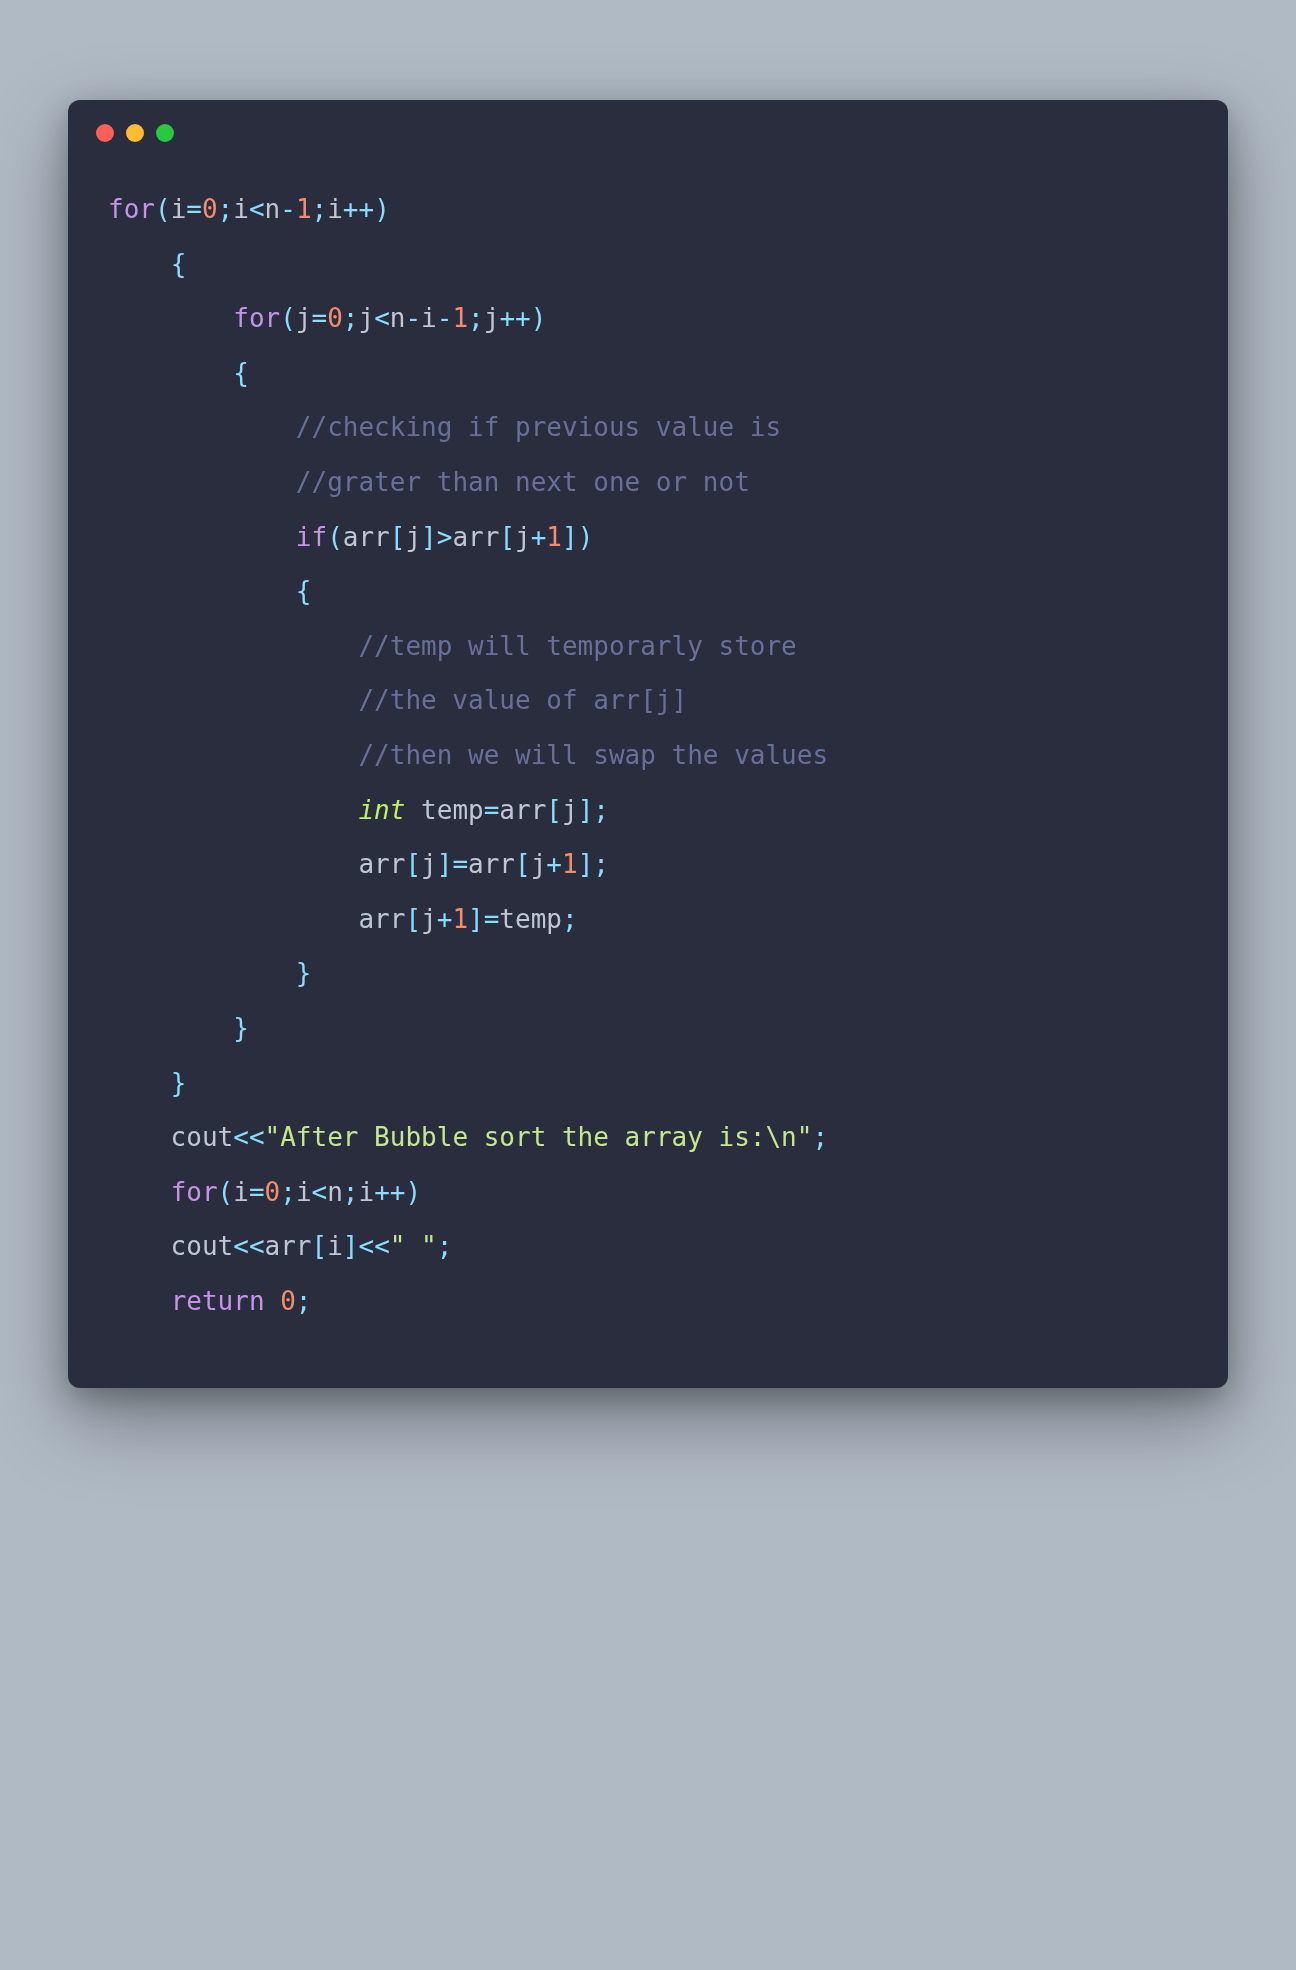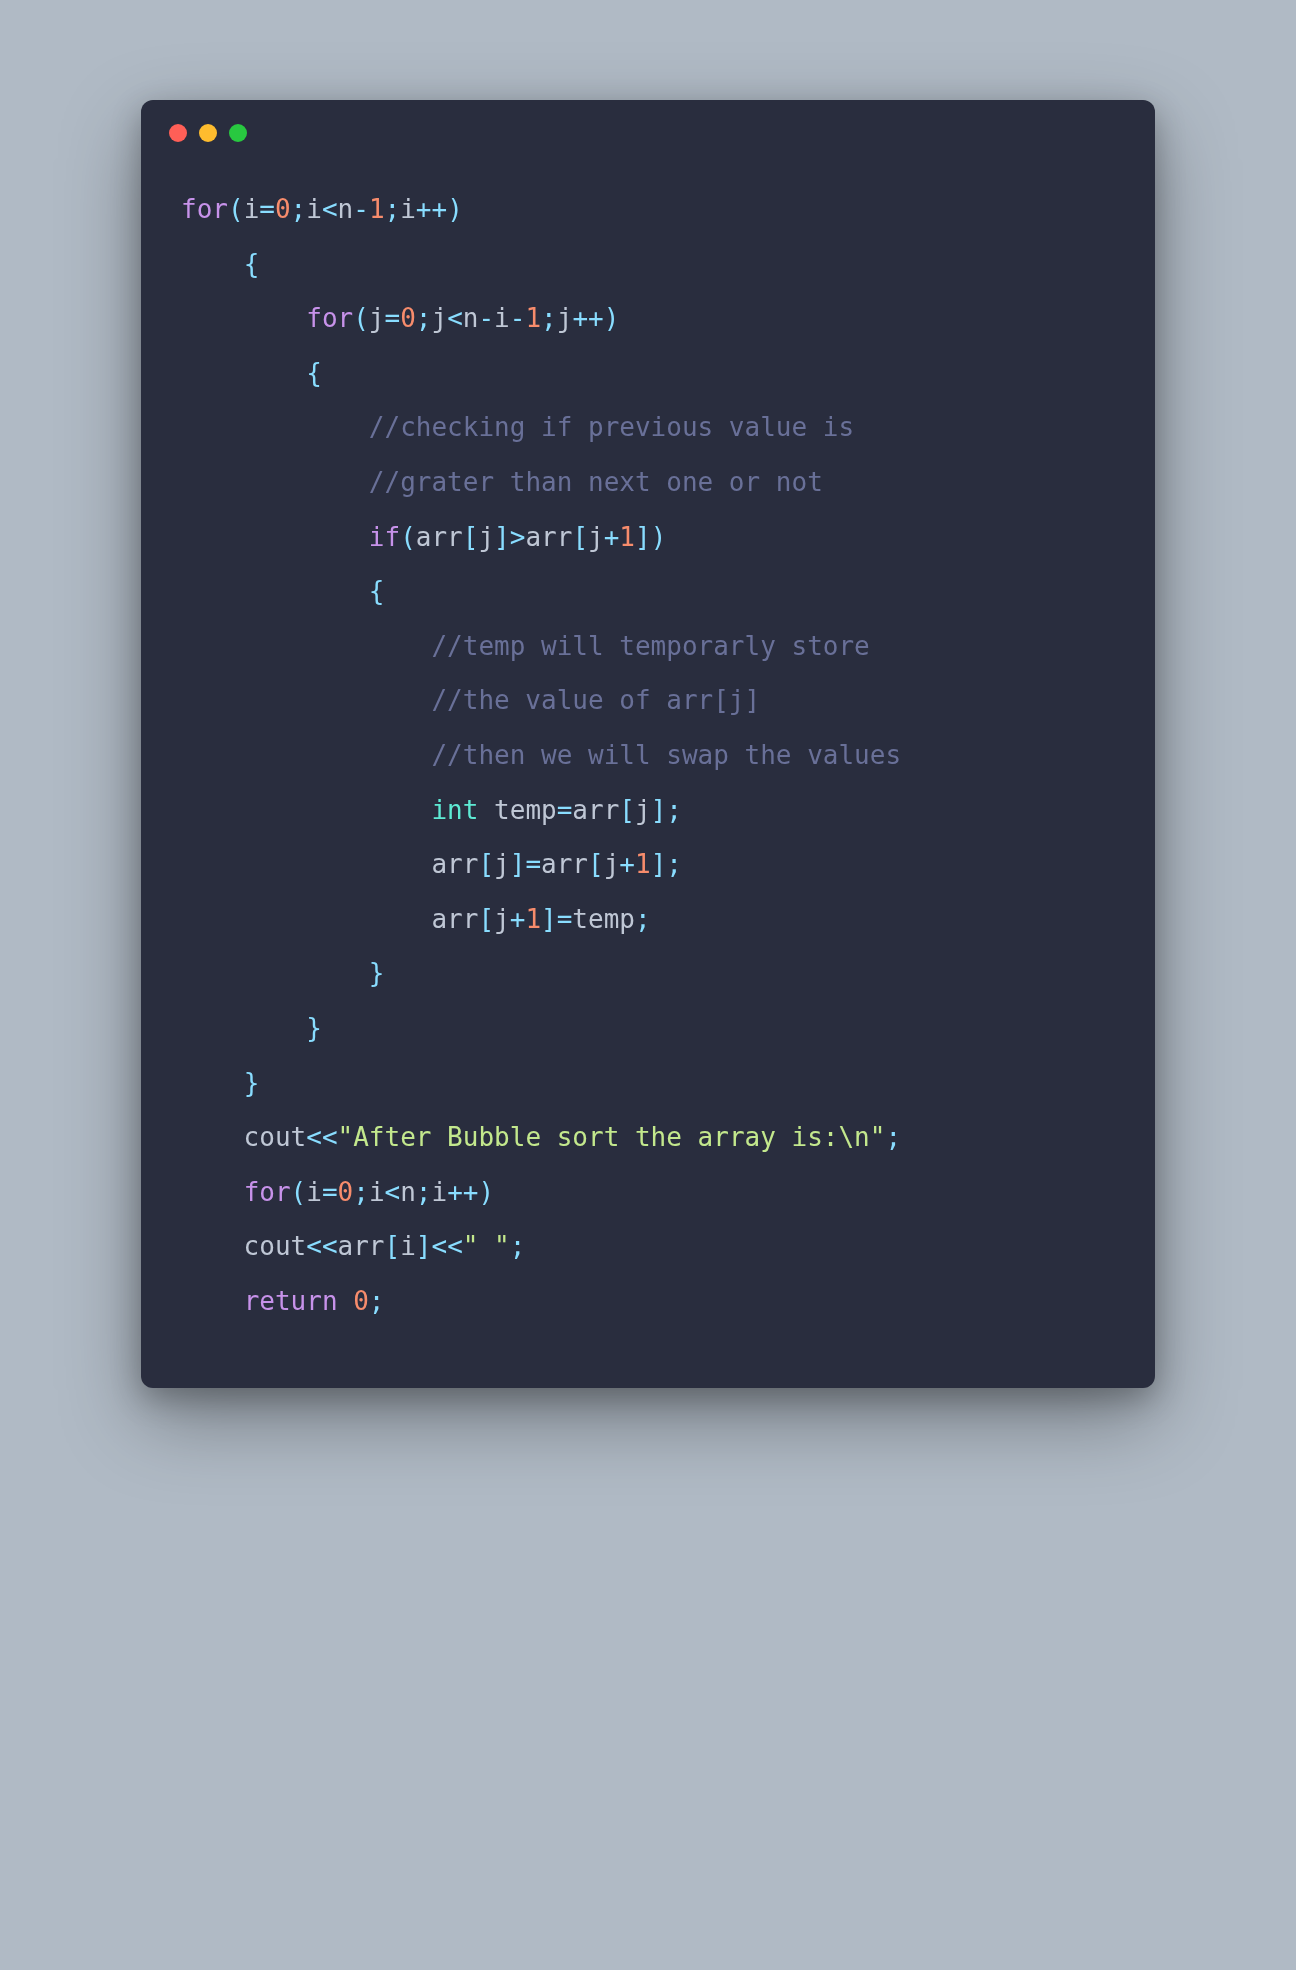--- a/index.html
+++ b/index.html
@@ -8,21 +8,21 @@
       display: flex;
       justify-content: center;
       align-items: flex-start;
       min-height: 1970px;
       width: 1296px;
       padding: 100px 0;
     }
     .window {
       background: #292d3e;
       border-radius: 12px;
-      width: 1014px;
+      width: 1160px;
       box-shadow: 0 30px 80px rgba(0,0,0,0.35), 0 10px 30px rgba(0,0,0,0.25);
       padding-bottom: 60px;
     }
     .titlebar {
       display: flex;
       gap: 12px;
       padding: 24px 28px 0 28px;
     }
     .dot {
       width: 18px;
@@ -40,21 +40,21 @@
       padding: 40px 40px 0 40px;
       white-space: pre;
     }
     .kw { color: #c792ea; }
     .op { color: #89ddff; }
     .punct { color: #89ddff; }
     .plain { color: #bfc7d5; }
     .num { color: #f78c6c; }
     .str { color: #c3e88d; }
     .comment { color: #697098; }
-    .type { color: #5eead4; }
+    .type { color: #bef264; font-style: italic; }
   </style>
 </head>
 <body>
 
 <div class="window">
   <div class="titlebar">
     <div class="dot red"></div>
     <div class="dot yellow"></div>
     <div class="dot green"></div>
   </div>

